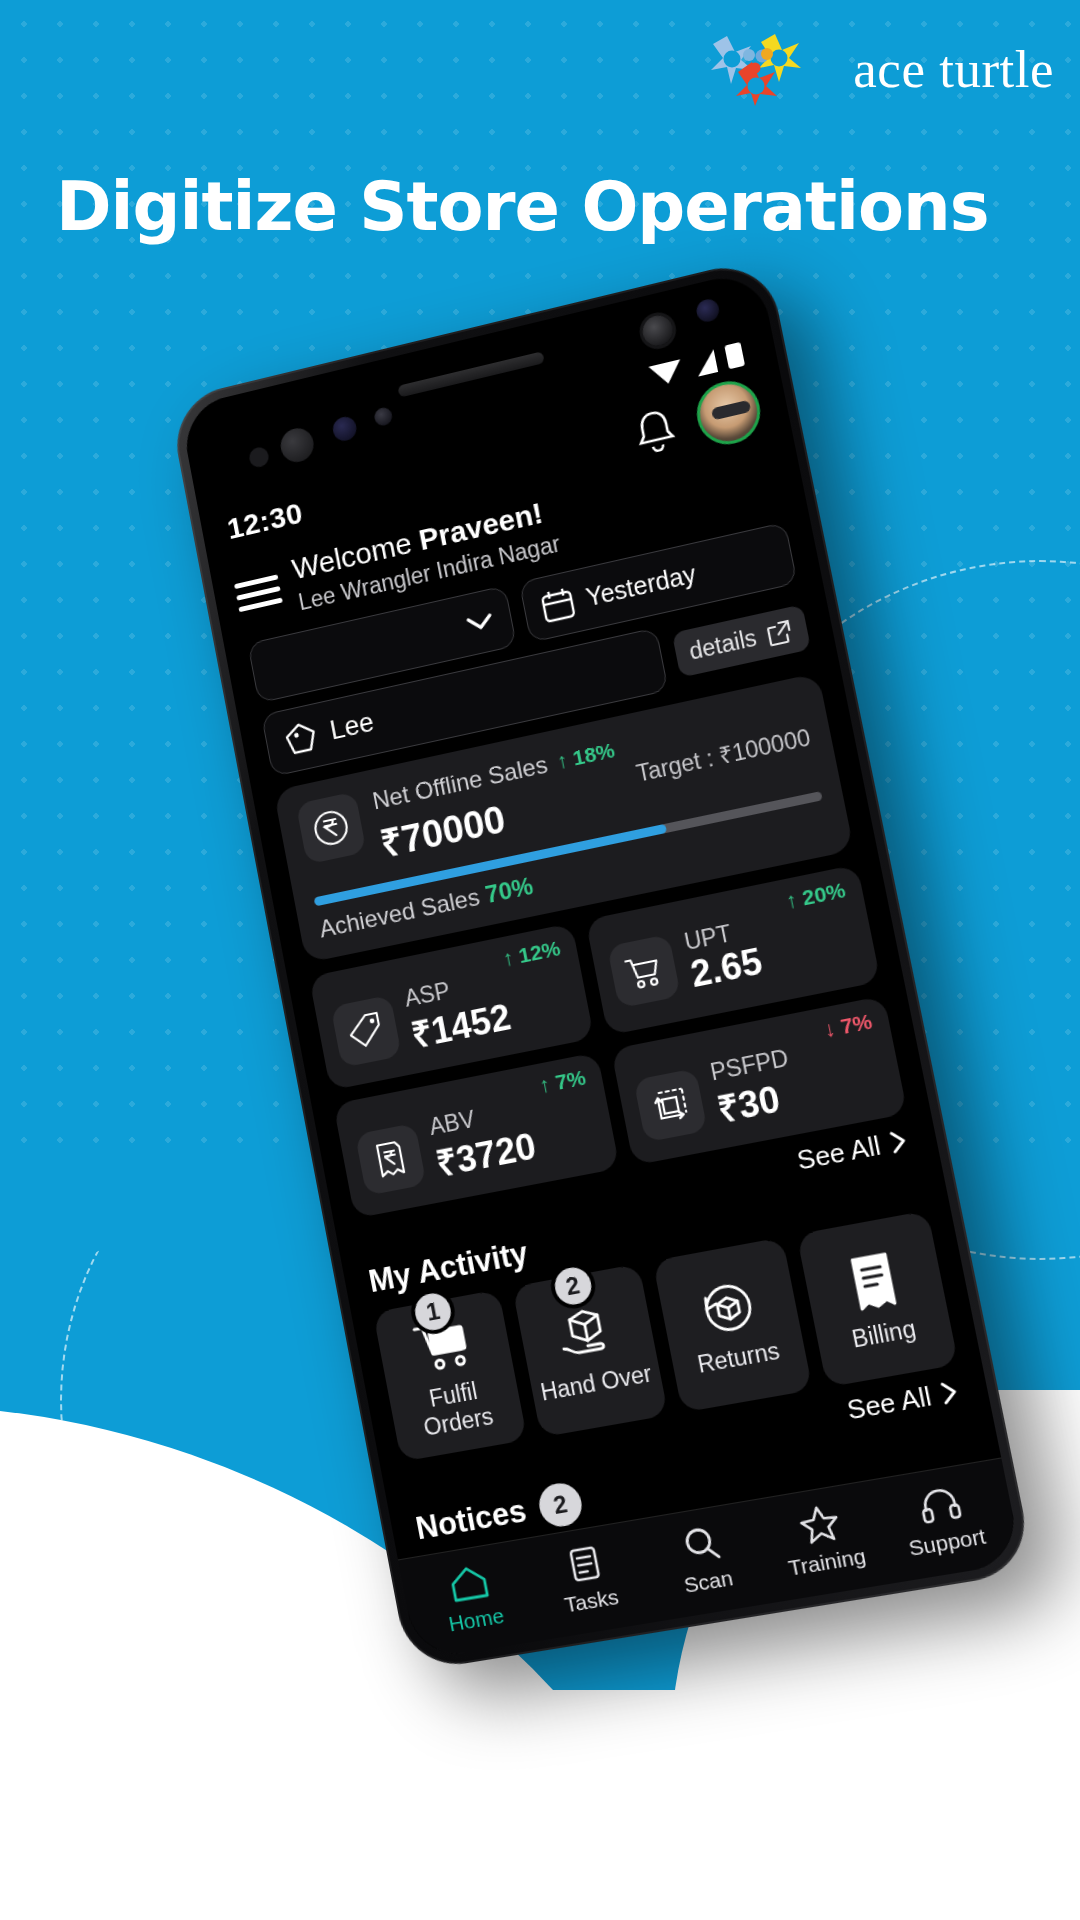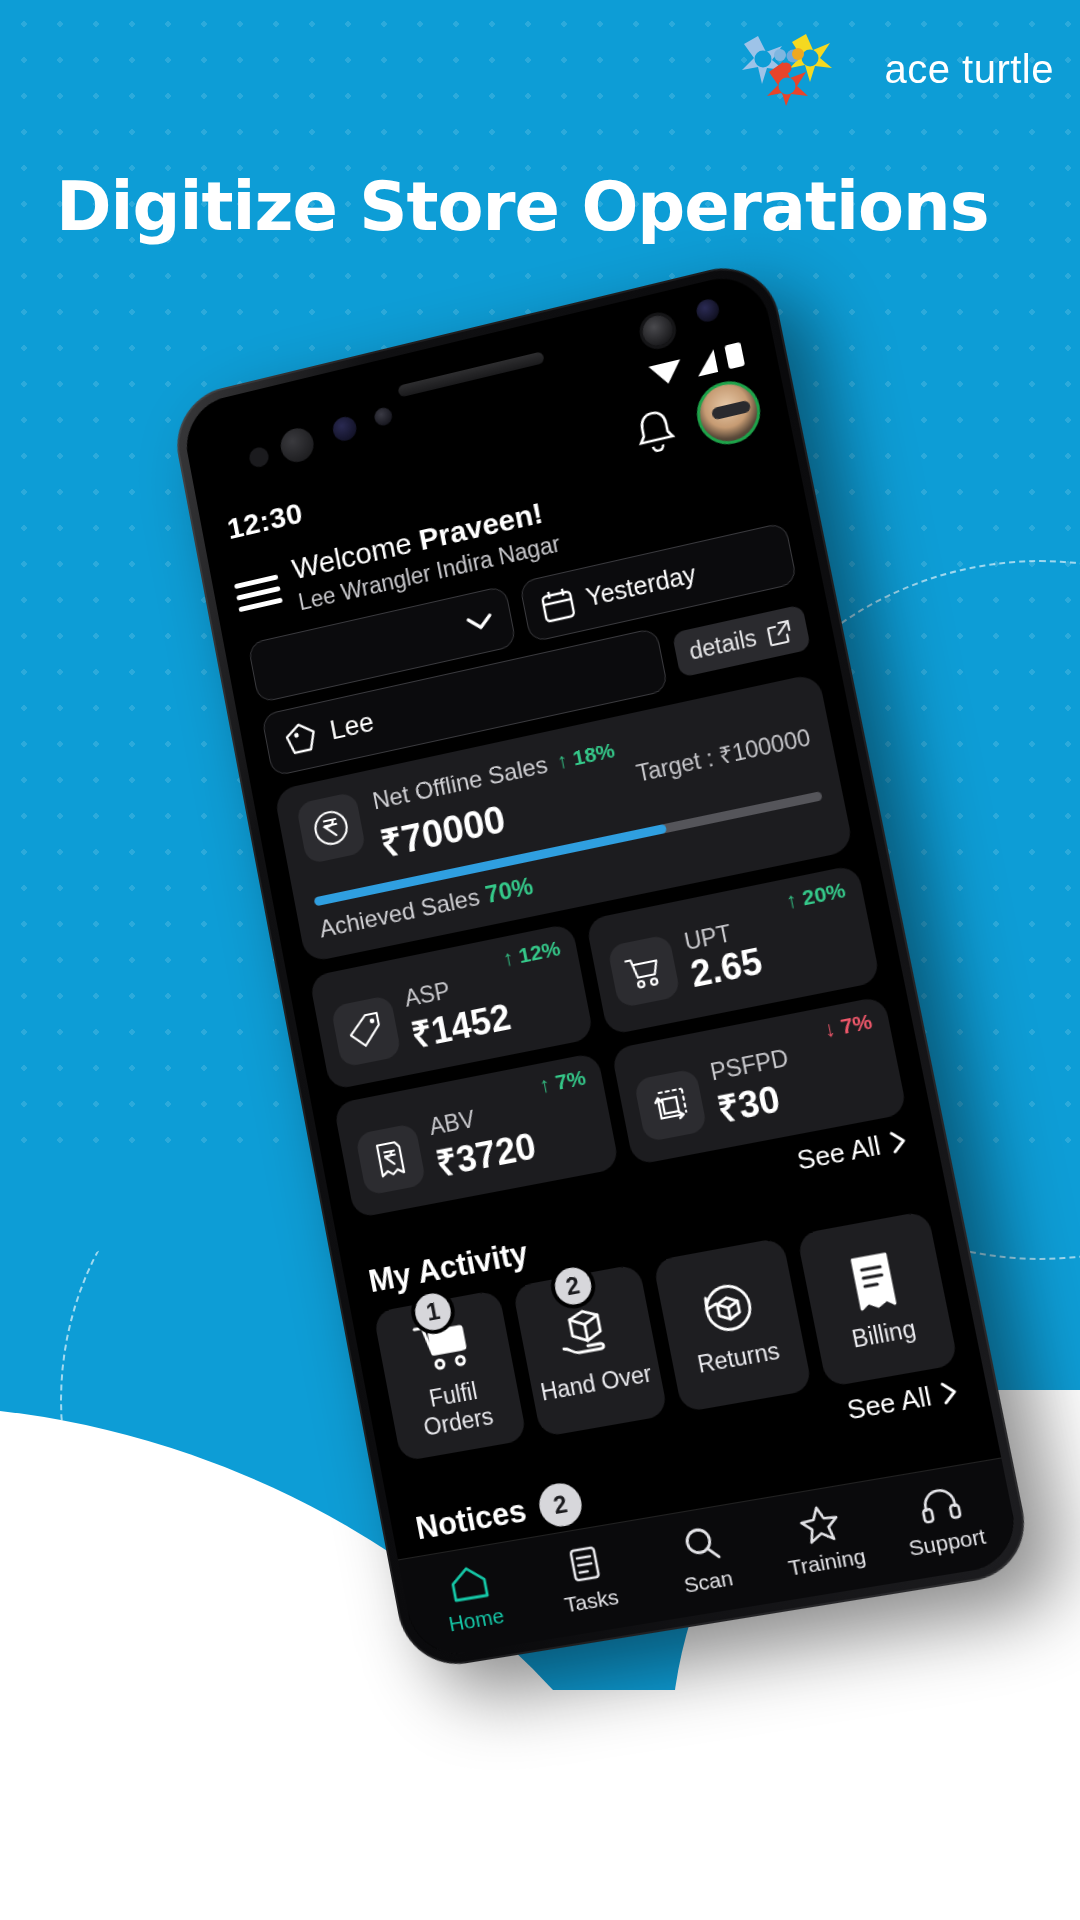--- a/index.html
+++ b/index.html
@@ -50,22 +50,22 @@
   }
 
   
   .logo-wrap{
     position:absolute; right:26px; top:30px;
     display:flex; align-items:center; gap:14px;
     height:78px;
   }
   .logo-mark{ position:relative; width:96px; height:74px; }
   .logo-text{
-    color:#ffffff; font-size:40px; letter-spacing:.5px;
-    font-family:Liberation Sans, sans-serif; font-weight:400;
+    color:#ffffff; font-size:53px; letter-spacing:.5px;
+    font-family:Liberation Serif, serif; font-weight:400;
     white-space:nowrap;
     margin-left:34px;
   }
 
   
   .headline{
     position:absolute; left:56px; top:168px;
     color:#ffffff;
     font-size:67px; font-weight:700; letter-spacing:-1px;
     font-family:"DejaVu Sans", sans-serif;

